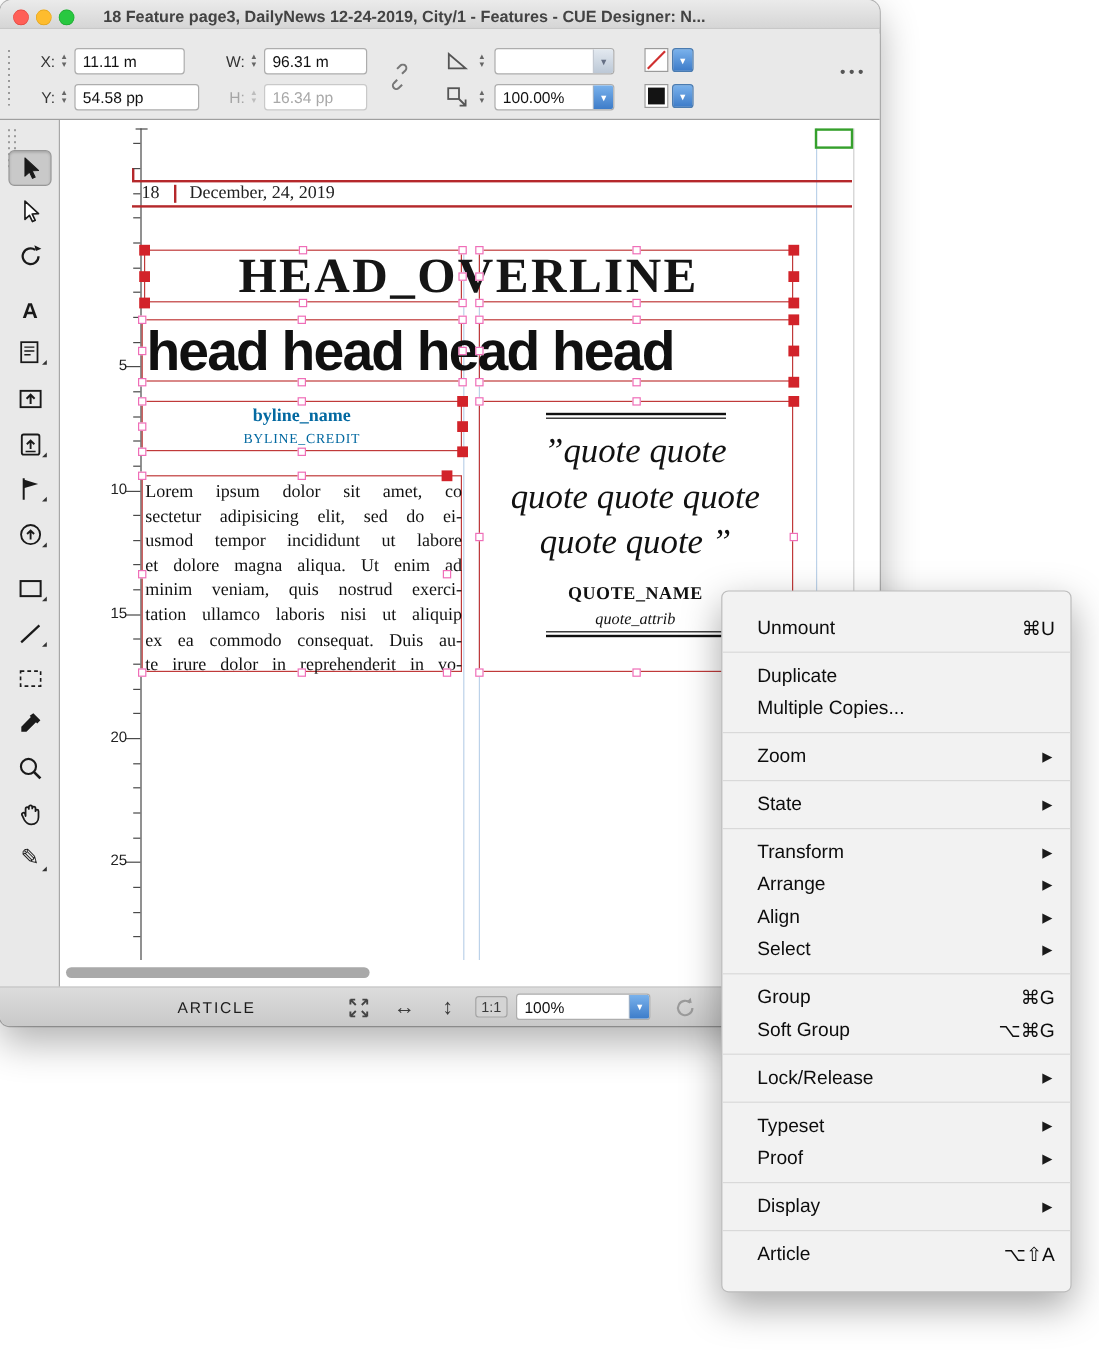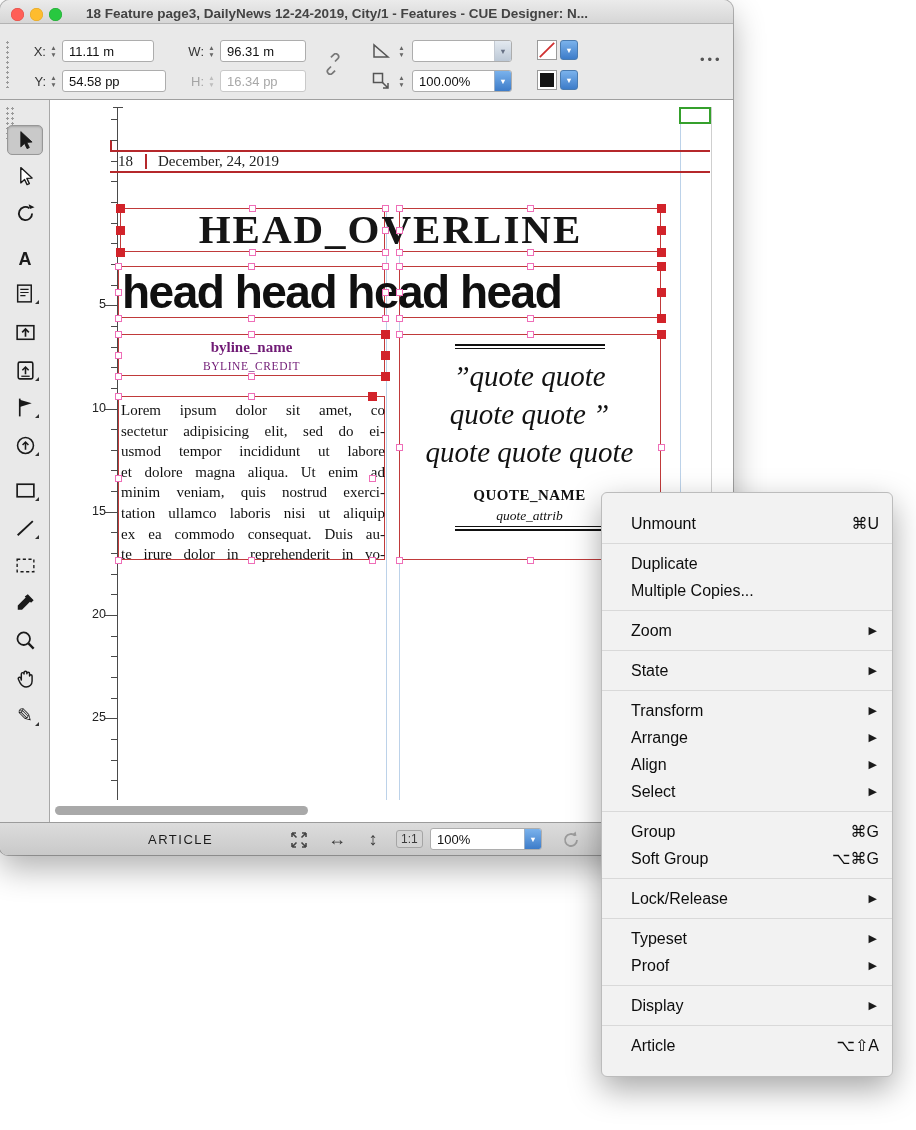--- a/index.html
+++ b/index.html
@@ -81,21 +81,21 @@
   .folio-div { width:2px; height:15px; background:#b5282b; margin:0 11px 0 12px; }
   .folio-tick { position:absolute; left:60px; top:40px; width:2px; height:10px; background:#b5282b; }
   .rframe { position:absolute; border:1px solid #c03a3a; z-index:2; }
   .overline-text { position:absolute; left:70px; top:107px; width:541px; text-align:center; z-index:3;
                    font-family:"Liberation Serif","DejaVu Serif",serif; font-weight:bold; font-size:41px;
                    letter-spacing:2px; color:#151515; line-height:45px; white-space:nowrap; }
   .headline-text { position:absolute; left:72px; top:167px; width:560px; z-index:3;
                    font-family:"Liberation Sans","DejaVu Sans",sans-serif; font-weight:bold; font-size:46px;
                    letter-spacing:-1.5px; color:#101010; line-height:50px; white-space:nowrap; }
   .byline-block { position:absolute; left:68px; top:239px; width:267px; text-align:center; z-index:3;
-                  font-family:"Liberation Serif","DejaVu Serif",serif; color:#701a75; }
+                  font-family:"Liberation Serif","DejaVu Serif",serif; color:#0369a1; }
   .byline-name { font-size:15px; font-weight:bold; }
   .byline-credit { font-size:11.5px; letter-spacing:.6px; margin-top:4px; }
   .body-text { position:absolute; left:71px; top:300px; width:264px; z-index:3;
                font-family:"Liberation Serif","DejaVu Serif",serif; font-size:15px; line-height:20.6px; color:#111; }
   .body-line { white-space:nowrap; text-align:justify; text-align-last:justify; }
   .quote-block { position:absolute; left:349px; top:234px; width:261px; text-align:center; z-index:3;
                  font-family:"Liberation Serif","DejaVu Serif",serif; color:#111; }
   .quote-rule { width:150px; margin:0 auto; border-top:2.5px solid #111; }
   .quote-rule.thin { border-top-width:1px; margin-top:2px; }
   .qr-top { margin-top:10px; }
@@ -395,22 +395,22 @@
           <div class="body-line">minim veniam, quis nostrud exerci-</div>
           <div class="body-line">tation ullamco laboris nisi ut aliquip</div>
           <div class="body-line">ex ea commodo consequat. Duis au-</div>
           <div class="body-line">te irure dolor in reprehenderit in vo-</div>
         </div>
       <div class="quote-block">
         <div class="quote-rule qr-top"></div>
         <div class="quote-rule thin"></div>
         <div class="quote-lines">
             <div class="quote-line">”quote quote</div>
+            <div class="quote-line">quote quote quote</div>
             <div class="quote-line">quote quote ”</div>
-            <div class="quote-line">quote quote quote</div>
           </div>
         <div class="quote-name">QUOTE_NAME</div>
         <div class="quote-attrib">quote_attrib</div>
         <div class="quote-rule thin qr-bot"></div>
         <div class="quote-rule" style="margin-top:2px;"></div>
       </div>
 
       <div id="handles-layer">
           <span class="handle red" style="left: 66px; top: 104px;"></span>
           <span class="handle red" style="left: 66px; top: 126px;"></span>

